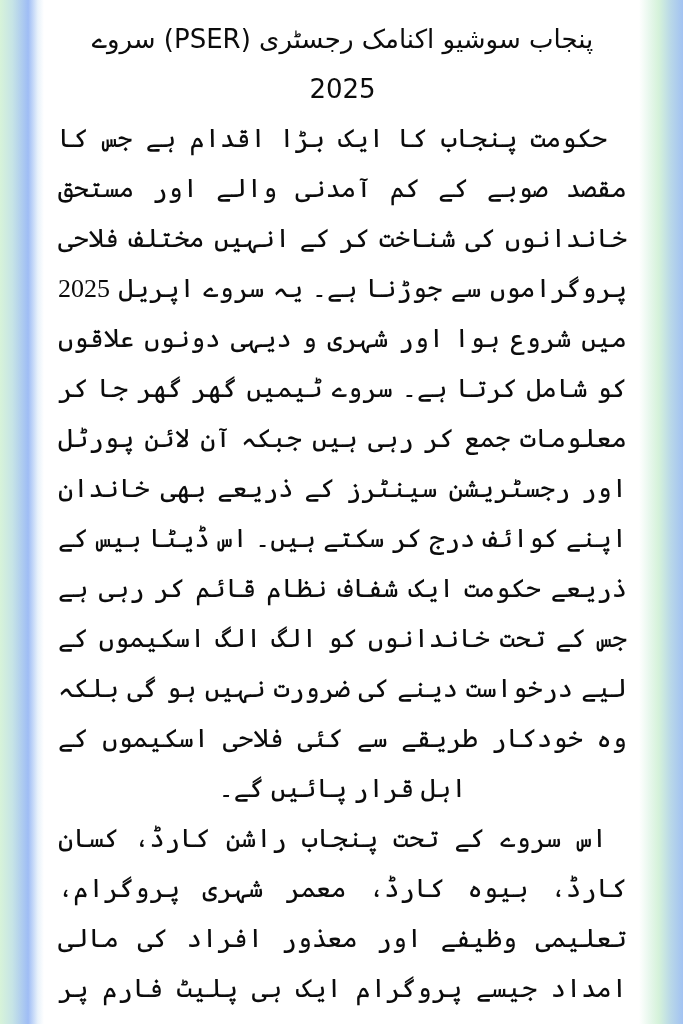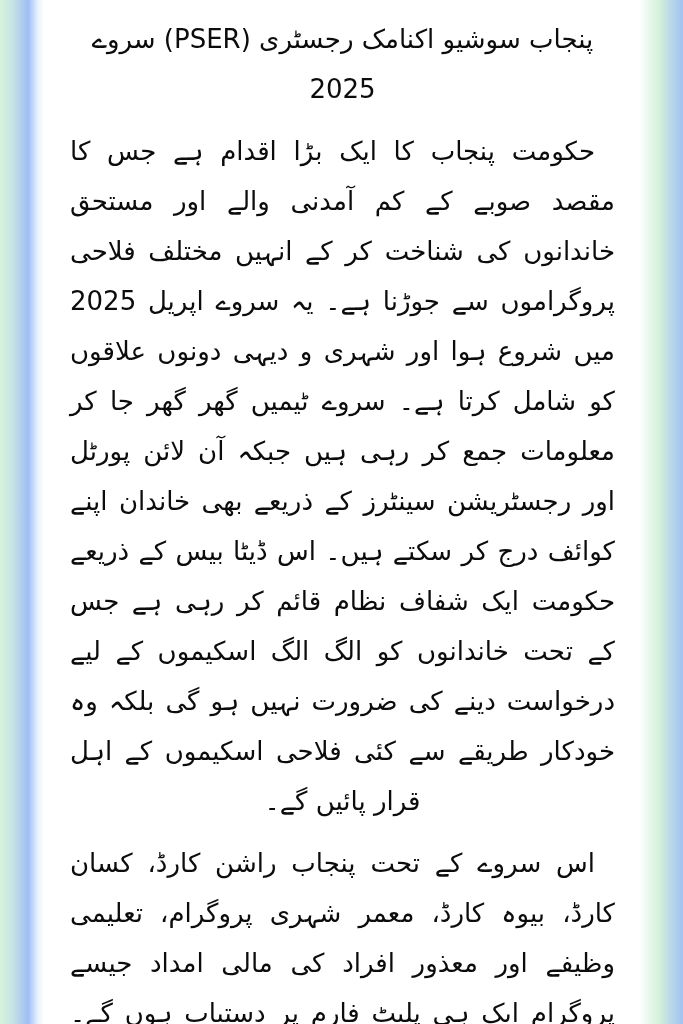--- a/index.html
+++ b/index.html
@@ -56,24 +56,25 @@
     font-size: 26px;
     line-height: 50px;
     letter-spacing: 0;
   }
   .doc-title {
     text-align: center;
     margin: 0;
     font-weight: normal;
   }
   .doc-para {
-    margin: 12px;
+    margin: 0;
     text-align: justify;
     text-align-last: center;
     text-indent: 20px;
+    font-family: Liberation Serif, serif;
   }
 </style>
 </head>
 <body>
 
 <div class="edge-strip left"></div>
 
 <div class="edge-strip right"></div>
 
 <div class="page">

